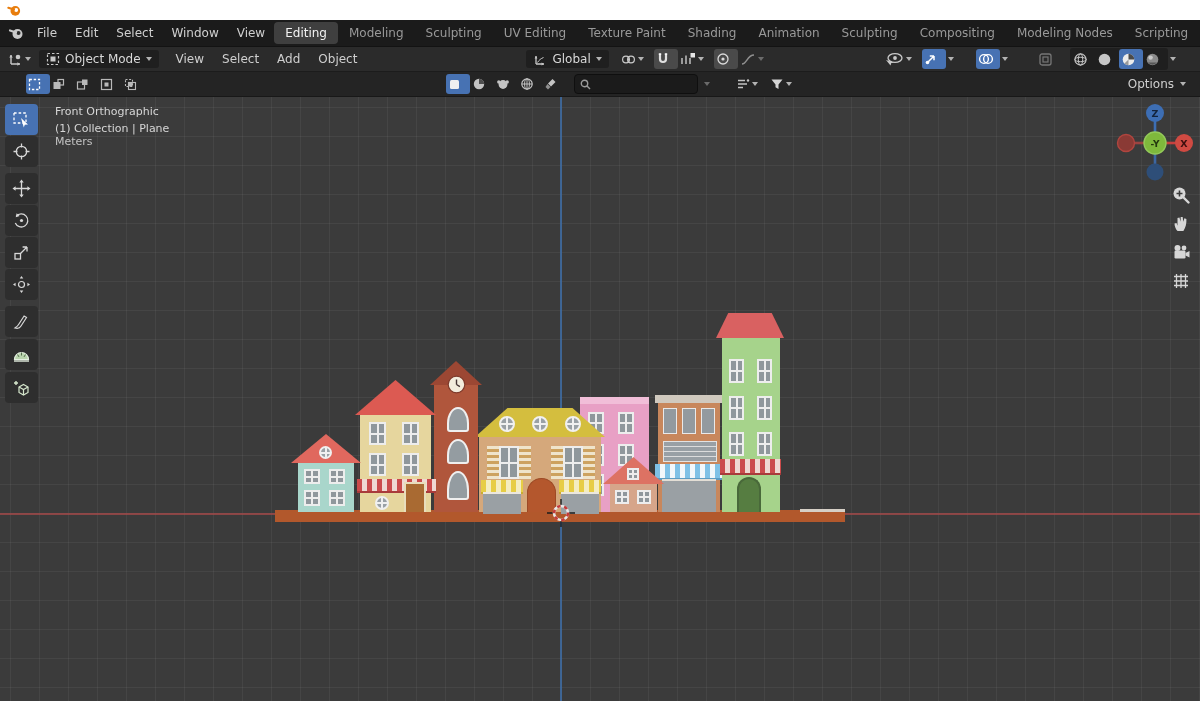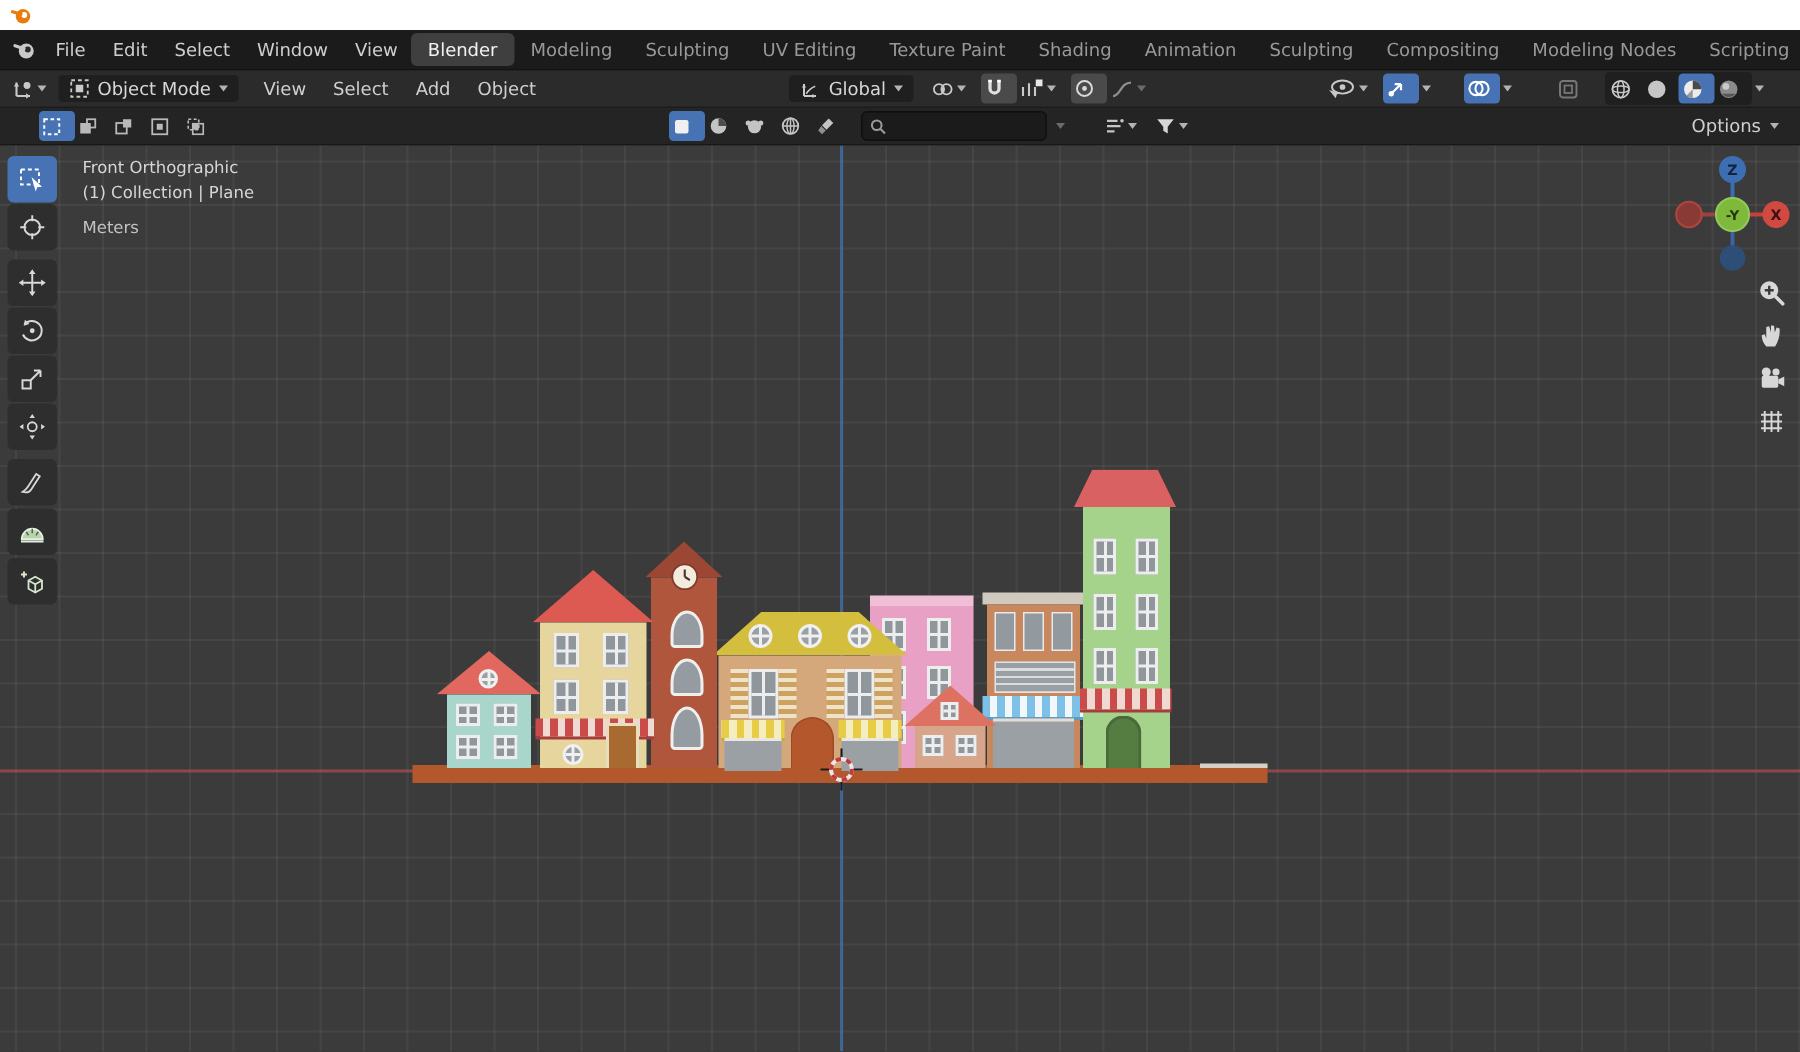--- a/index.html
+++ b/index.html
@@ -96,21 +96,21 @@
         <circle cx="10.5" cy="8" r="2" fill="#2a2a2a"></circle>
         <path d="M2 5.5L8 7.5" stroke="#c9c9c9" stroke-width="2.2" stroke-linecap="round"></path>
       </svg>
   </span>
   <span class="menu">File</span>
   <span class="menu">Edit</span>
   <span class="menu">Select</span>
   <span class="menu">Window</span>
   <span class="menu">View</span>
   <span style="width:14px"></span>
-  <span class="tab on">Blender</span>
+  <span class="tab on">Editing</span>
   <span class="tab">Modeling</span>
   <span class="tab">Sculpting</span>
   <span class="tab">UV Editing</span>
   <span class="tab">Texture Paint</span>
   <span class="tab">Shading</span>
   <span class="tab">Animation</span>
   <span class="tab">Sculpting</span>
   <span class="tab">Compositing</span>
   <span class="tab">Modeling Nodes</span>
   <span class="tab">Scripting</span>
@@ -454,21 +454,21 @@
   <div class="abs" style="left:546px;top:401px;z-index:7">
     <svg width="30" height="30" viewBox="0 0 30 30">
       <path d="M15 1v7M15 22v7M1 15h7M22 15h7" stroke="#1c1c1c" stroke-width="1.4"></path>
       <circle cx="15" cy="15" r="7" fill="none" stroke="#e8e8e8" stroke-width="2.6"></circle>
       <circle cx="15" cy="15" r="7" fill="none" stroke="#c43a3a" stroke-width="2.6" stroke-dasharray="3.6 3.6"></circle>
     </svg>
   </div>
 
   <div class="ovtext" style="top:8px">Front Orthographic</div>
   <div class="ovtext" style="top:25px">(1) Collection | Plane</div>
-  <div class="ovtext" style="top:48px;color:#c3c3c3">Meters</div>
+  <div class="ovtext" style="top:38px;color:#c3c3c3">Meters</div>
 
   <div class="tbtn on" style="top:7px">
     <svg width="19" height="19" viewBox="0 0 19 19">
         <rect x="2" y="3" width="12" height="10" fill="none" stroke="#fff" stroke-width="1.3" stroke-dasharray="2.6 2"></rect>
         <path d="M9 8l7 6.5-3.2.3-1 2.8z" fill="#fff"></path>
       </svg>
   </div>
   <div class="tbtn" style="top:39px">
     <svg width="19" height="19" viewBox="0 0 19 19">
         <circle cx="9.5" cy="9.5" r="5.2" fill="none" stroke="#d8d8d8" stroke-width="1.3"></circle>

